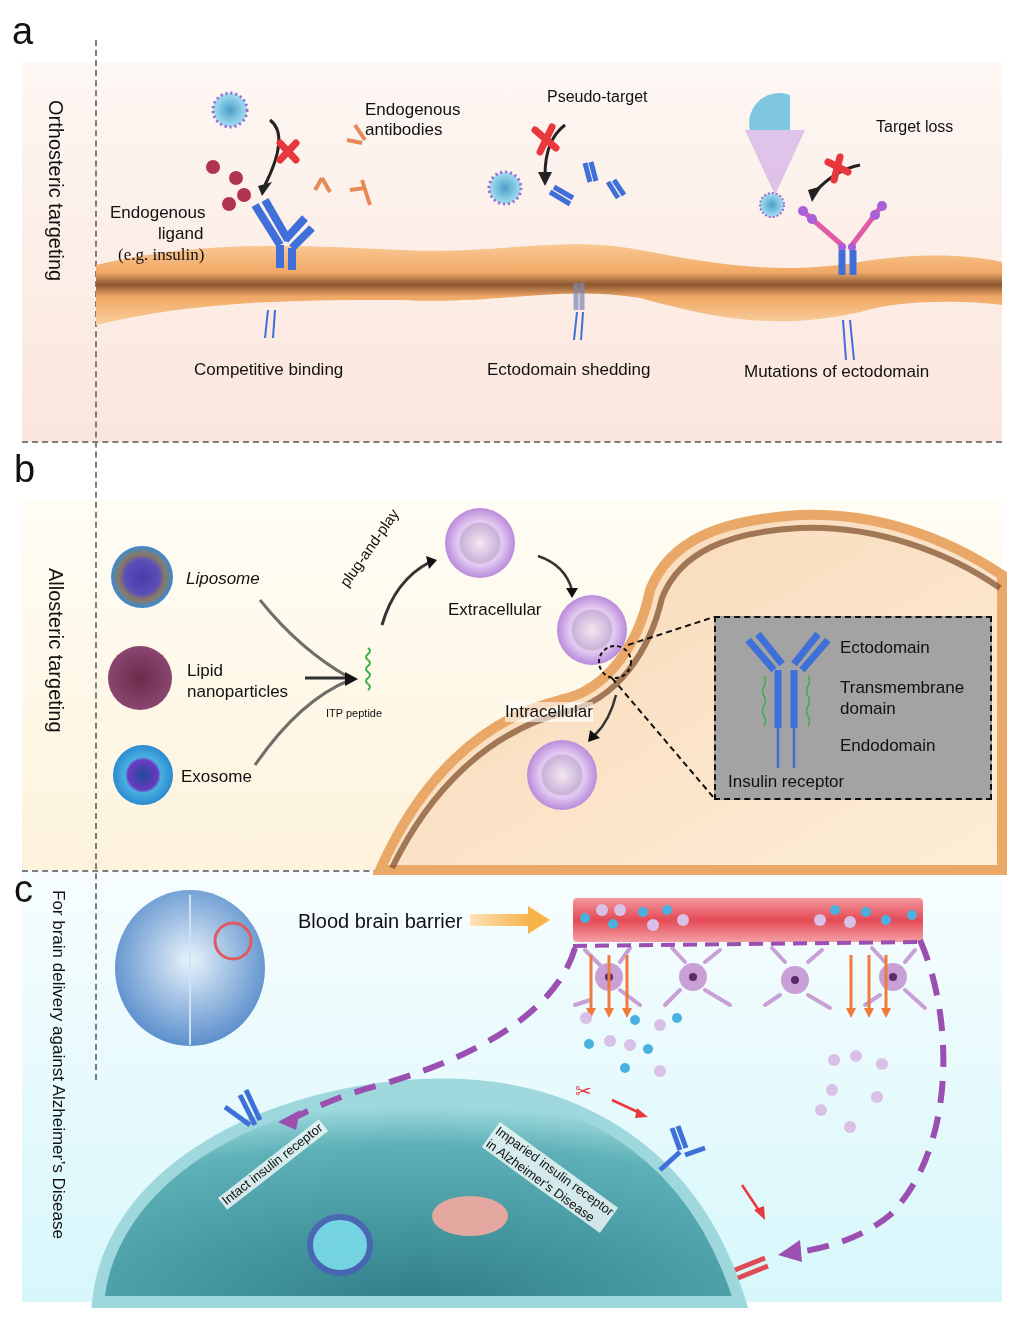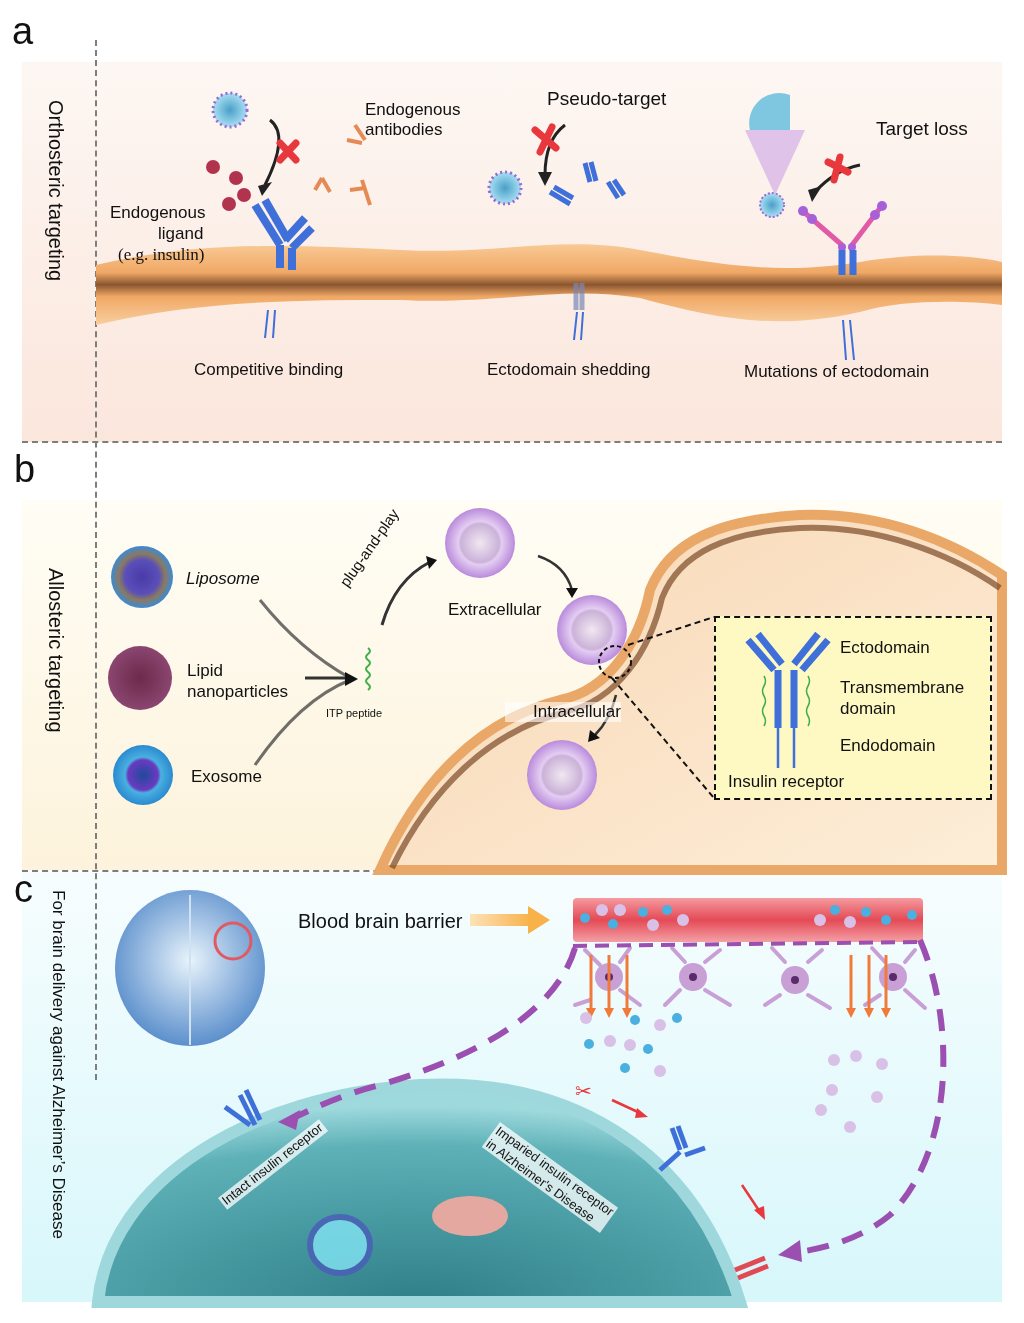--- a/index.html
+++ b/index.html
@@ -6,23 +6,23 @@
   body { width: 1024px; height: 1323px; background: #ffffff; font-family: "Liberation Sans", sans-serif; color: #111; position: relative; overflow: hidden; }
   .panel { position: absolute; left: 22px; width: 980px; }
   #panel-a { top: 62px; height: 380px; background: linear-gradient(180deg, #fdf7f3 0%, #fbe6dc 100%); }
   #panel-b { top: 500px; height: 370px; background: linear-gradient(180deg, #fffdf5 0%, #fdf3dc 100%); }
   #panel-c { top: 872px; height: 430px; background: linear-gradient(180deg, #f7fdfe 0%, #d7f7fb 100%); }
   .panel-letter { position: absolute; font-size: 38px; font-weight: normal; color: #111; }
   .side-label { position: absolute; writing-mode: vertical-rl; font-size: 20px; color: #111; white-space: nowrap; }
   .vdash { position: absolute; left: 95px; width: 0; border-left: 2px dashed #7d7d7d; }
   .hdash { position: absolute; left: 22px; width: 980px; height: 0; border-top: 2px dashed #7d7d7d; }
   .lbl { position: absolute; font-size: 17px; color: #111; white-space: nowrap; line-height: 1.15; }
-  .lbl-lg { font-size: 19px; text-align: center; }
+  .lbl-lg { font-size: 16px; text-align: center; }
   svg { position: absolute; overflow: visible; }
-  .inset { position: absolute; left: 714px; top: 616px; width: 278px; height: 184px; border: 2px dashed #111; background: #fef9c3; }
+  .inset { position: absolute; left: 714px; top: 616px; width: 278px; height: 184px; border: 2px dashed #111; background: #a3a3a3; }
 </style>
 </head>
 <body>
 
 <div class="panel" id="panel-a"></div>
 <div class="panel" id="panel-b"></div>
 <div class="panel" id="panel-c"></div>
 
 <div class="vdash" style="top:40px;height:1040px;"></div>
 <div class="hdash" style="top:441px;"></div>
@@ -209,25 +209,25 @@
   <line x1="628" y1="645" x2="714" y2="617" stroke="#111" stroke-width="2" stroke-dasharray="6 4"></line>
   <line x1="612" y1="678" x2="714" y2="798" stroke="#111" stroke-width="2" stroke-dasharray="6 4"></line>
   <path d="M616,695 Q610,720 595,735" fill="none" stroke="#333" stroke-width="2.5"></path>
   <polygon points="590,730 600,738 588,742" fill="#111"></polygon>
   <circle cx="562" cy="775" r="35" fill="url(#vesicle)"></circle>
 </svg>
 
 <div class="lbl" style="left:186px;top:569px;font-style:italic;">Liposome</div>
 <div class="lbl" style="left:187px;top:661px;">Lipid</div>
 <div class="lbl" style="left:187px;top:682px;">nanoparticles</div>
-<div class="lbl" style="left:191px;top:767px;">Exosome</div>
+<div class="lbl" style="left:181px;top:767px;">Exosome</div>
 <div class="lbl" style="left:326px;top:707px;font-size:11px;">ITP peptide</div>
 <div class="lbl" style="left:336px;top:580px;font-size:15px;transform:rotate(-55deg);transform-origin:left top;">plug-and-play</div>
 <div class="lbl" style="left:448px;top:600px;">Extracellular</div>
-<div class="lbl" style="left:505px;top:702px;background:rgba(255,255,255,0.6);padding-left:28px;">Intracellular</div>
+<div class="lbl" style="left:505px;top:702px;background:rgba(255,255,255,0.6);">Intracellular</div>
 
 <div class="inset">
   <svg width="120" height="150" style="left:20px;top:10px;">
     <g stroke="#3f6fd8" stroke-width="7">
       <line x1="12" y1="12" x2="38" y2="42"></line>
         <line x1="22" y1="6" x2="46" y2="36"></line>
       <line x1="82" y1="6" x2="58" y2="36"></line>
         <line x1="92" y1="12" x2="66" y2="42"></line>
       <line x1="42" y1="42" x2="42" y2="100"></line>
         <line x1="58" y1="42" x2="58" y2="100"></line>

